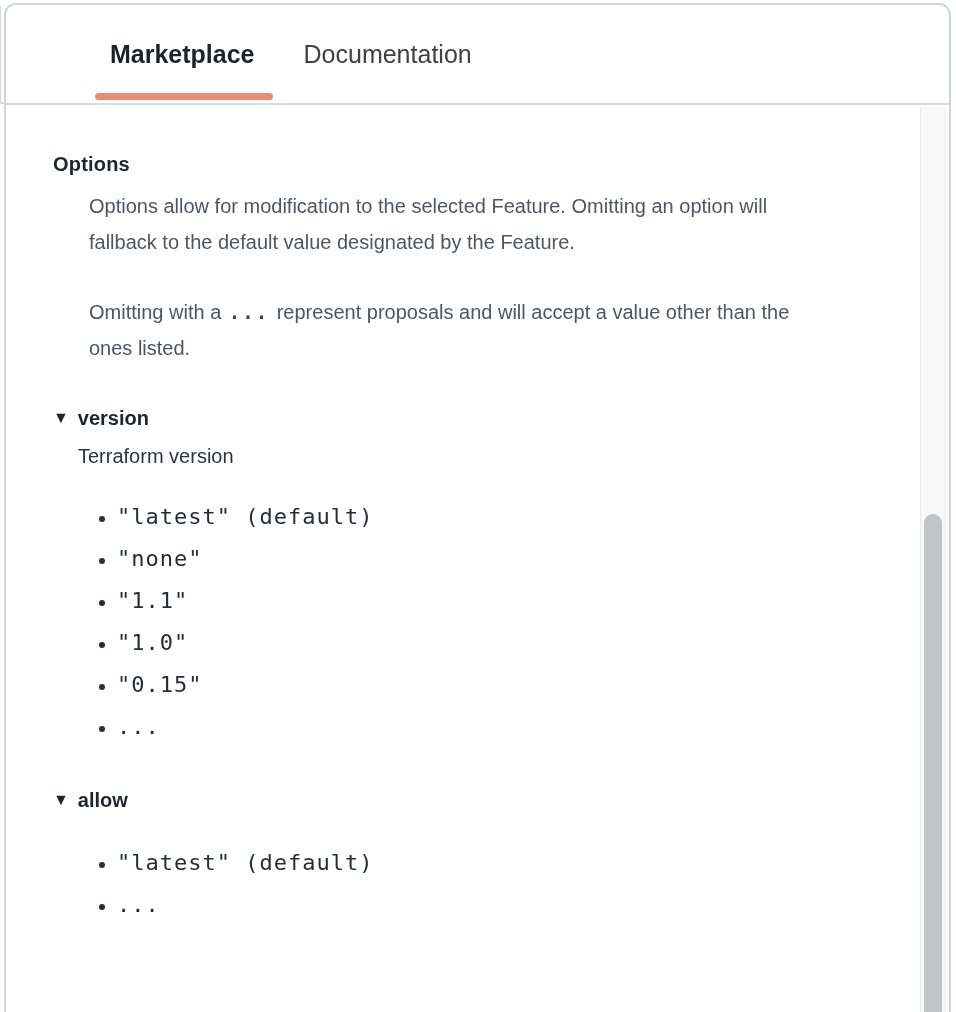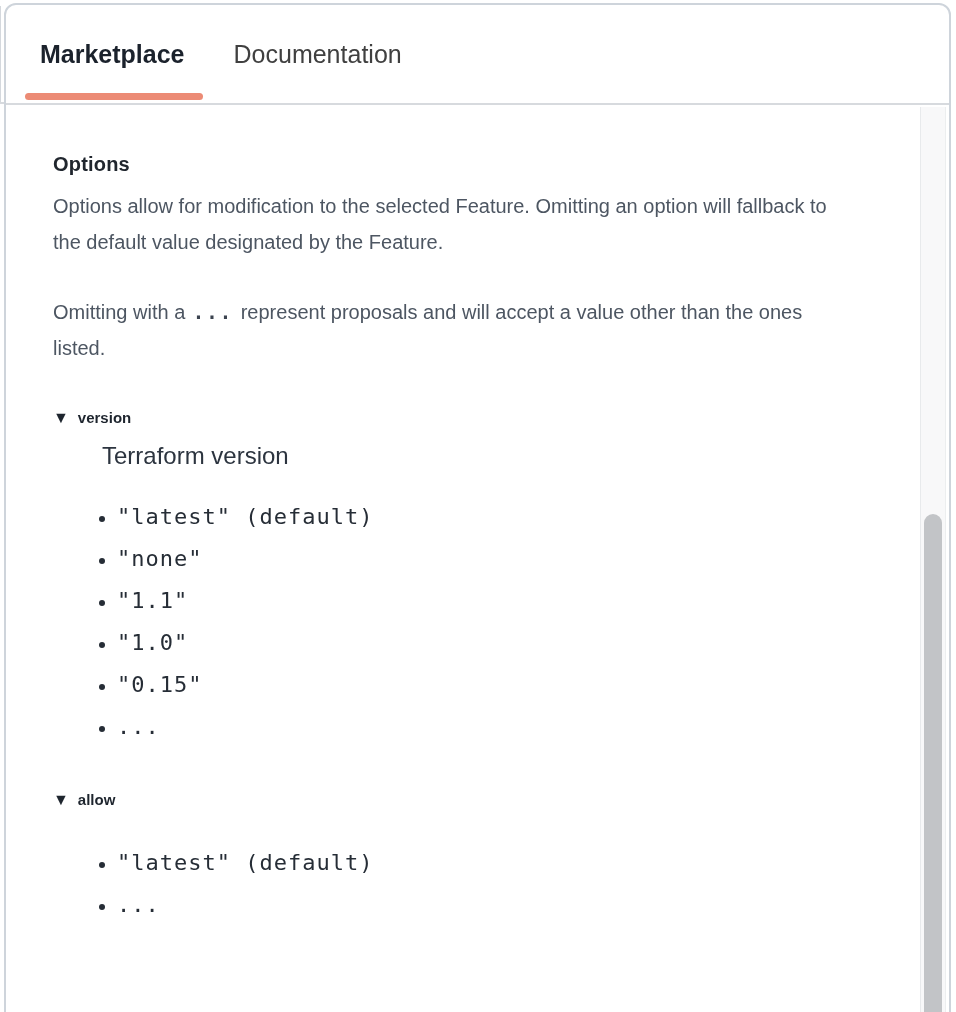--- a/index.html
+++ b/index.html
@@ -30,21 +30,21 @@
     border-radius: 12px 12px 0 0;
     overflow: hidden;
   }
 
   
   .tab-bar {
     display: flex;
     align-items: center;
     gap: 49px;
     height: 100px;
-    padding-left: 34px;
+    padding-left: 104px;
     border-bottom: 2px solid #d7dade;
   }
   .tab {
     position: relative;
     height: 100%;
     display: flex;
     align-items: center;
     font-size: 25px;
     color: #404040;
     cursor: pointer;
@@ -89,20 +89,21 @@
     font-size: 20px;
     font-weight: 700;
     color: #20262e;
     letter-spacing: 0.2px;
   }
   .content p {
     font-size: 20px;
     line-height: 36px;
     max-width: 795px;
     color: #4d5662;
+    margin-left: 36px;
   }
   .content p.intro { margin-bottom: 34px; }
   .inline-code {
     font-family: "DejaVu Sans Mono", monospace;
     font-weight: 700;
     font-size: 19px;
     color: #3c4450;
     letter-spacing: 2px;
     padding: 0 2px;
   }
@@ -115,28 +116,28 @@
     background: none; border: none; padding: 0;
     font-family: "Liberation Sans", sans-serif;
   }
   .triangle {
     font-size: 16px;
     color: #1e252e;
     margin-right: 9px;
     line-height: 1;
   }
   .section-name {
-    font-size: 15px;
+    font-size: 20px;
     font-weight: 700;
     color: #1e252e;
     line-height: 28px;
   }
   .section-desc {
-    margin: 12px 0 0 49px;
-    font-size: 24px;
+    margin: 12px 0 0 25px;
+    font-size: 20px;
     line-height: 24px;
     color: #2c343f;
   }
   .value-list {
     margin-top: 28px;
     padding-left: 64px;
     list-style: disc;
   }
   .value-list li {
     font-family: "DejaVu Sans Mono", monospace;

